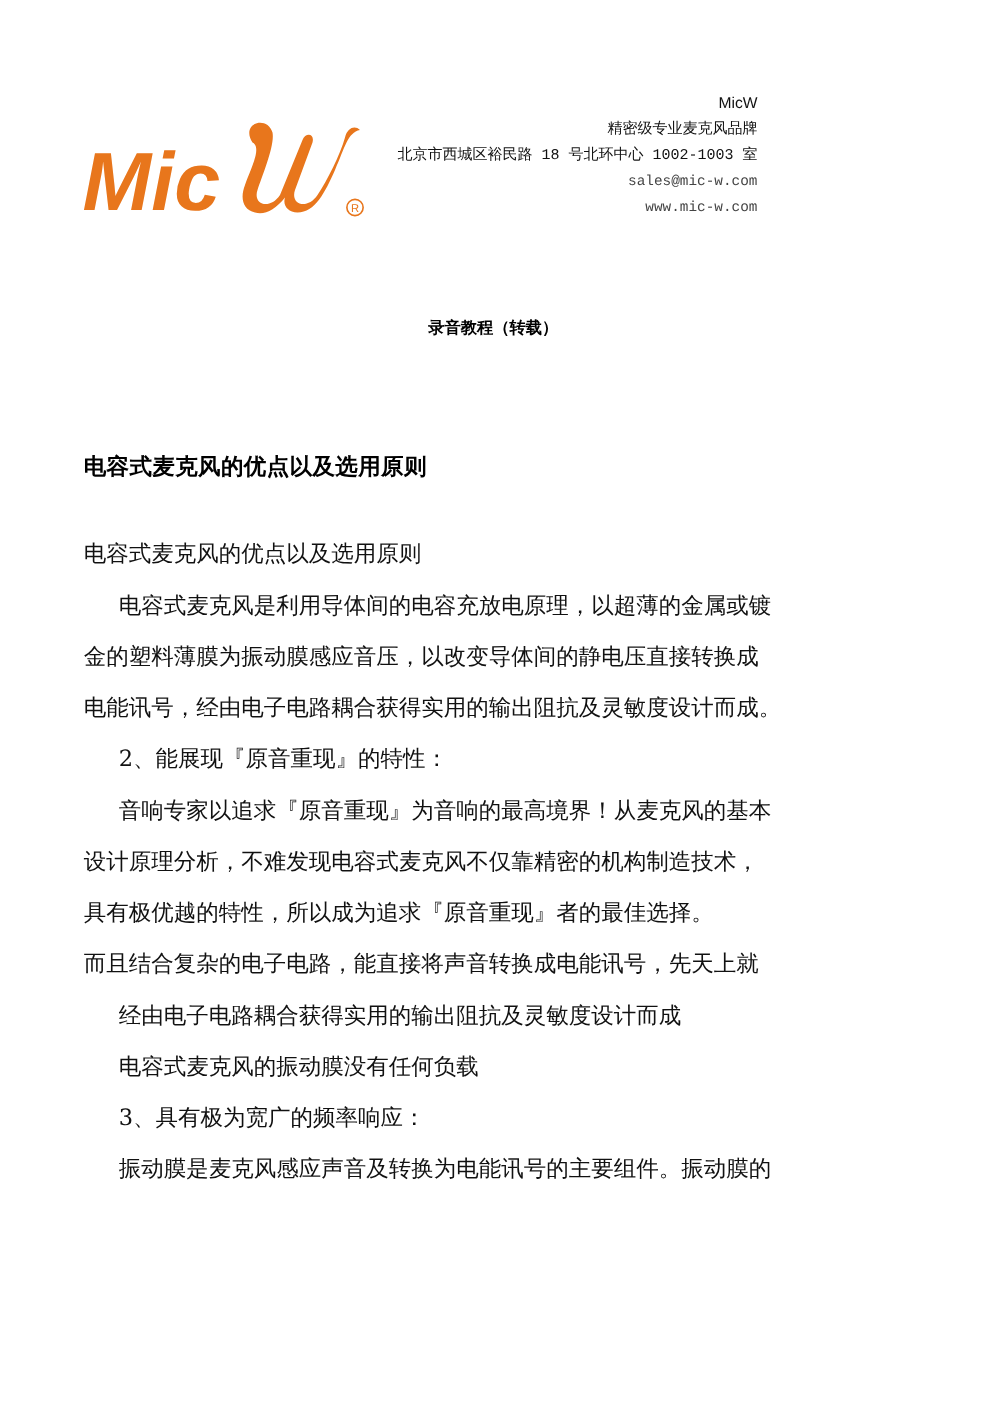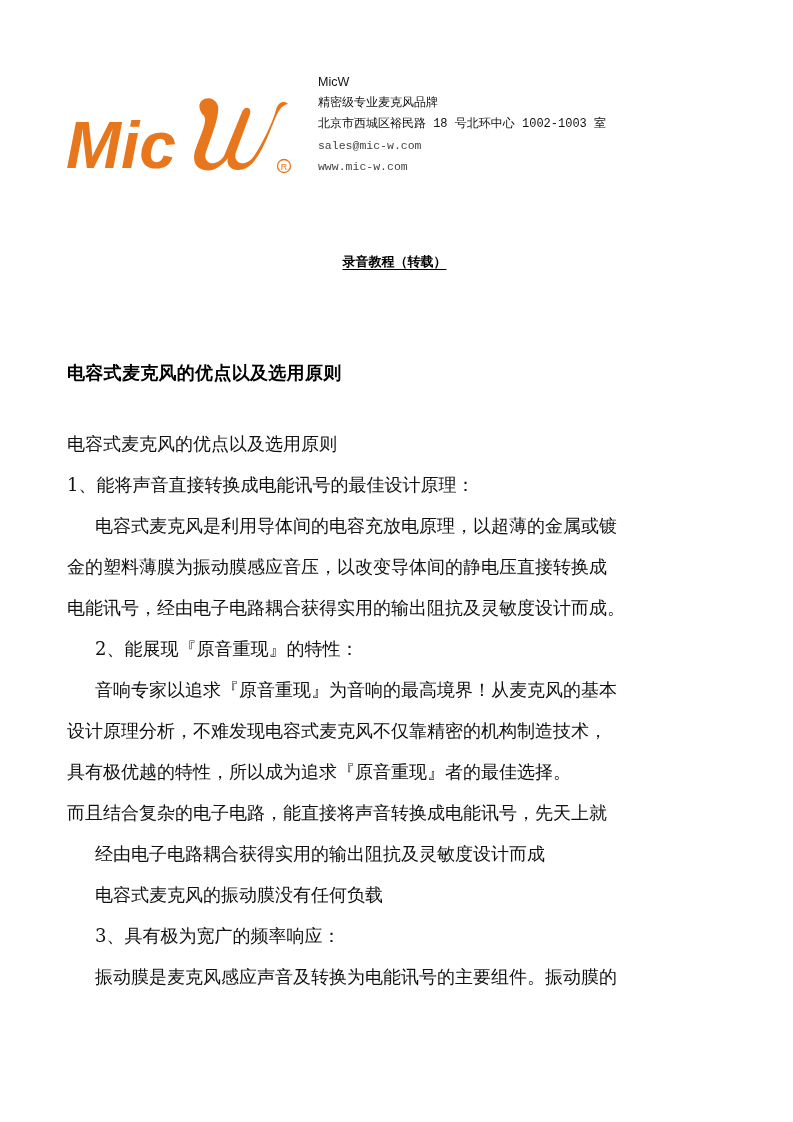--- a/index.html
+++ b/index.html
@@ -20,21 +20,21 @@
       left: 66px;
       top: 92px;
       width: 232px;
       height: 90px;
     }
     .logo svg { display: block; }
     .header-info {
       position: absolute;
       right: 187px;
       top: 72px;
-      text-align: left;
+      text-align: right;
       font-size: 12px;
       line-height: 21px;
       color: #111;
     }
     .header-info .company {
       font-family: "Liberation Sans", sans-serif;
       font-size: 12.5px;
     }
     .header-info .slogan,
     .header-info .address {
@@ -50,21 +50,20 @@
       position: absolute;
       left: 0;
       width: 743px;
       top: 253px;
       text-align: center;
       font-family: "DejaVu Sans", "Liberation Sans", sans-serif;
       font-weight: bold;
       font-size: 13px;
     }
     .doc-title span {
-      text-decoration: underline;
       text-underline-offset: 3px;
       margin-left: 46px;
     }
     .section-heading {
       position: absolute;
       left: 67px;
       top: 361px;
       font-family: "DejaVu Sans", "Liberation Sans", sans-serif;
       font-weight: bold;
       font-size: 18px;
@@ -112,21 +111,20 @@
 </div>
 
 <div class="doc-title">
   <span>录音教程（转载）</span>
 </div>
 
 <div class="section-heading">电容式麦克风的优点以及选用原则</div>
 
 <div class="body-text">
   <p>电容式麦克风的优点以及选用原则</p>
-  <p>1、能将声音直接转换成电能讯号的最佳设计原理：</p>
   <p class="indent">电容式麦克风是利用导体间的电容充放电原理，以超薄的金属或镀</p>
   <p>金的塑料薄膜为振动膜感应音压，以改变导体间的静电压直接转换成</p>
   <p>电能讯号，经由电子电路耦合获得实用的输出阻抗及灵敏度设计而成。</p>
   <p class="indent">2、能展现『原音重现』的特性：</p>
   <p class="indent">音响专家以追求『原音重现』为音响的最高境界！从麦克风的基本</p>
   <p>设计原理分析，不难发现电容式麦克风不仅靠精密的机构制造技术，</p>
   <p>具有极优越的特性，所以成为追求『原音重现』者的最佳选择。</p>
   <p>而且结合复杂的电子电路，能直接将声音转换成电能讯号，先天上就</p>
   <p class="indent">经由电子电路耦合获得实用的输出阻抗及灵敏度设计而成</p>
   <p class="indent">电容式麦克风的振动膜没有任何负载</p>

